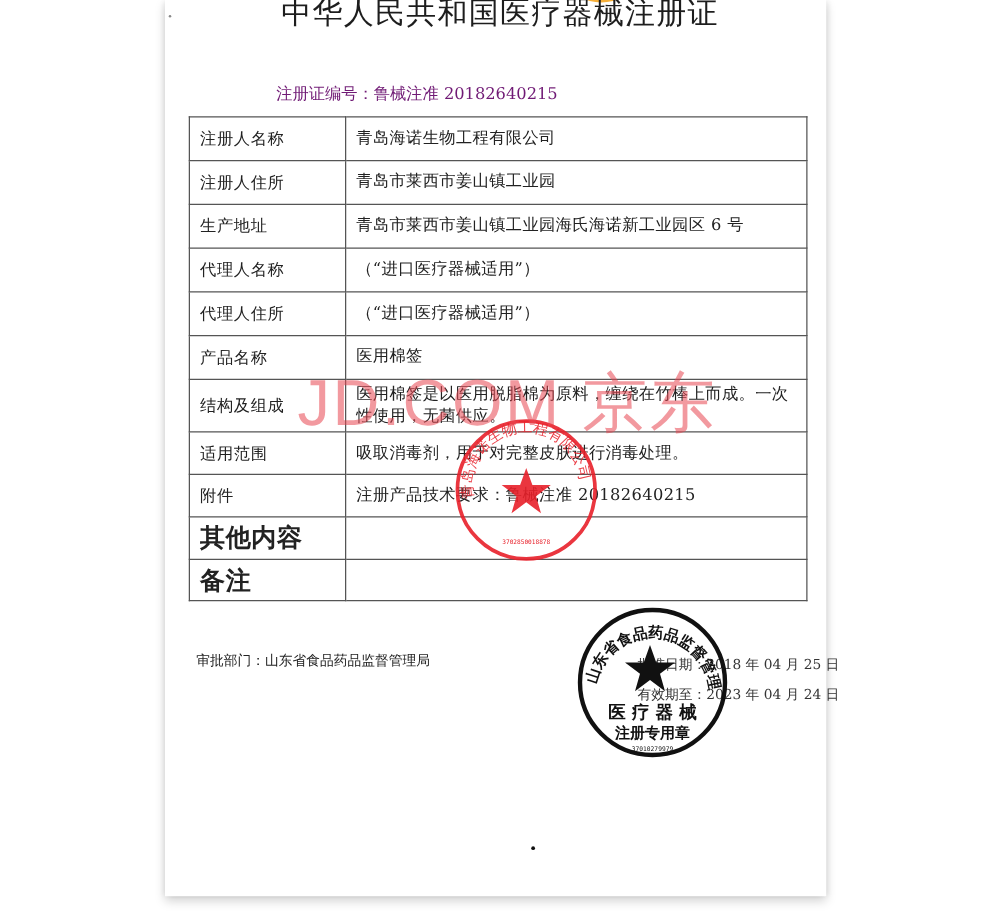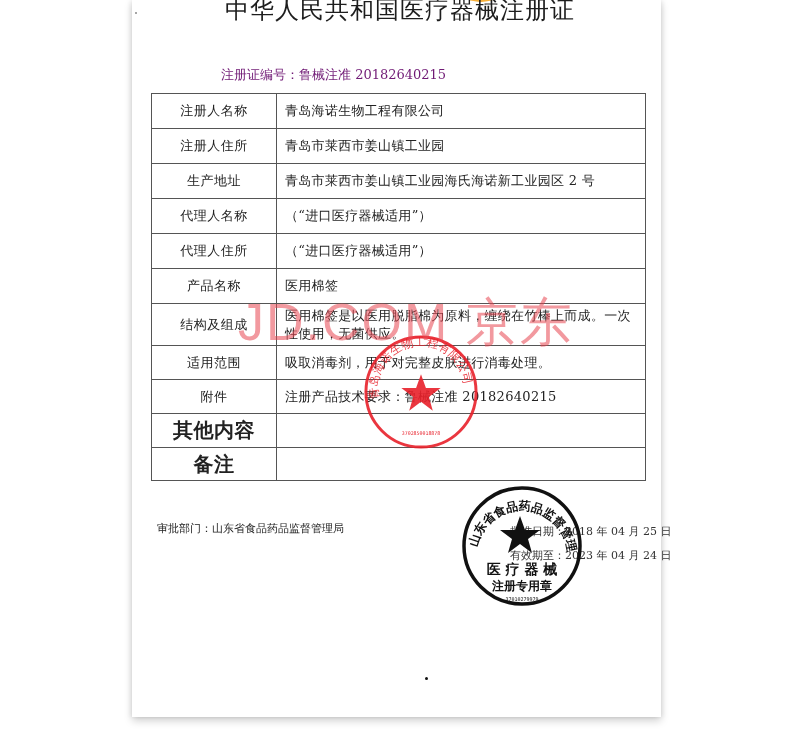--- a/index.html
+++ b/index.html
@@ -23,21 +23,21 @@
   .reg-no {
     position: absolute; left: 177px; top: 66px; font-size: 13px; color: #701a75; margin-left: 44px;
   }
   table.cert {
     position: absolute; left: 151px; top: 93px; width: 495px;
     border-collapse: collapse; border: 1.5px solid #3a3a3a;
   }
   table.cert td {
     border: 1px solid #555; font-size: 13px; color: #222; padding: 0 8px;
   }
-  table.cert td.lab { width: 108px; text-align: center; letter-spacing: 0.5px; }
+  table.cert td.lab { width: 108px; letter-spacing: 0.5px; }
   table.cert td.lab.bold { font-weight: bold; font-size: 20px; }
   table.cert td.val { letter-spacing: 0.3px; line-height: 18px; }
   .footer-dept {
     position: absolute; left: 157px; top: 521px; font-size: 11px; color: #222; font-weight: normal;
   }
   .issue-date { position: absolute; left: 510px; top: 524px; font-size: 11px; color: #333; }
   .expire-date { position: absolute; left: 510px; top: 548px; font-size: 11px; color: #333; }
   .watermark {
     position: absolute; left: 238px; top: 288px; font-size: 52px; color: rgba(232,70,80,0.55);
     font-family: "Liberation Sans", sans-serif; letter-spacing: 2px; pointer-events: none; z-index: 5;
@@ -63,21 +63,21 @@
       <tr style="height:35px">
     <td class="lab">注册人名称</td>
     <td class="val">青岛海诺生物工程有限公司</td>
   </tr>
   <tr style="height:35px">
     <td class="lab">注册人住所</td>
     <td class="val">青岛市莱西市姜山镇工业园</td>
   </tr>
   <tr style="height:35px">
     <td class="lab">生产地址</td>
-    <td class="val">青岛市莱西市姜山镇工业园海氏海诺新工业园区 2 号</td>
+    <td class="val">青岛市莱西市姜山镇工业园海氏海诺新工业园区 6 号</td>
   </tr>
   <tr style="height:35px">
     <td class="lab">代理人名称</td>
     <td class="val">（“进口医疗器械适用”）</td>
   </tr>
   <tr style="height:35px">
     <td class="lab">代理人住所</td>
     <td class="val">（“进口医疗器械适用”）</td>
   </tr>
   <tr style="height:35px">

